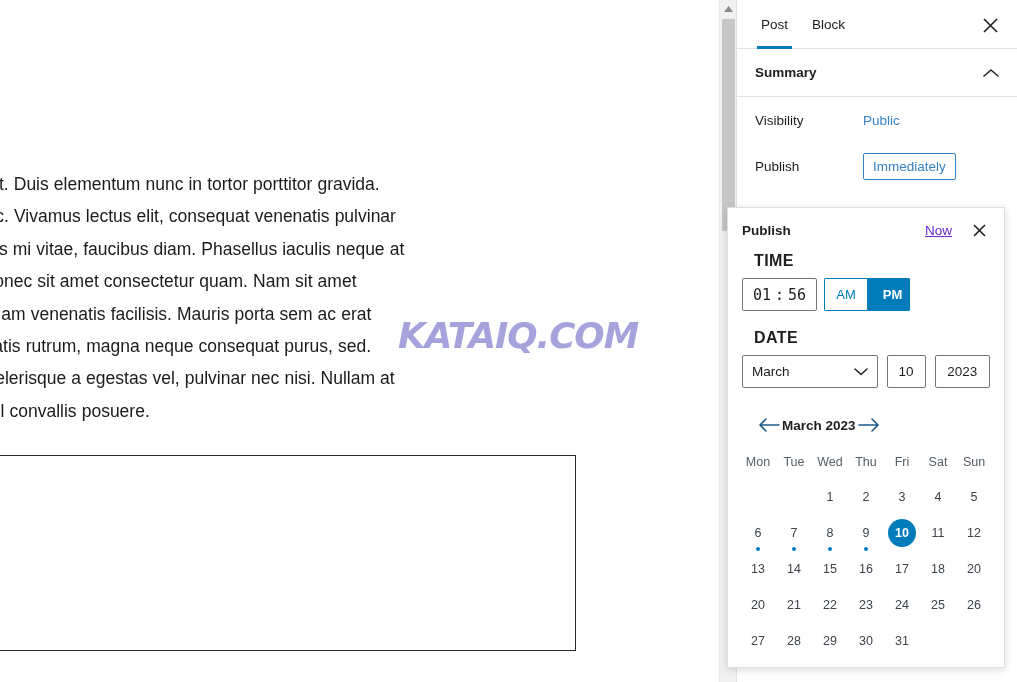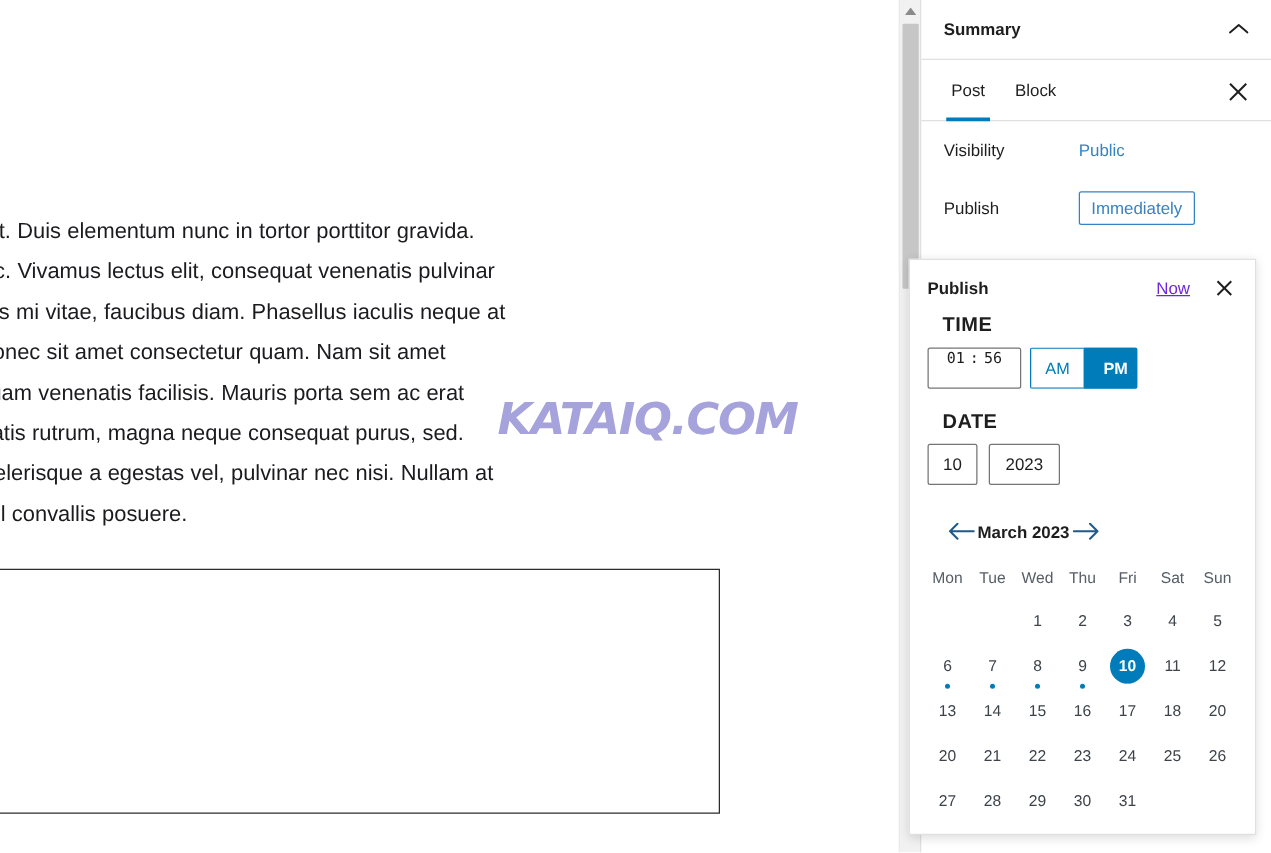--- a/index.html
+++ b/index.html
@@ -227,29 +227,29 @@
     margin-bottom: 8px;
   }
   #time-row {
     display: flex;
     align-items: center;
     padding: 0 14px;
     margin-bottom: 18px;
   }
   #time-input-wrap {
     display: flex;
-    align-items: flex-start;
+    align-items: center;
     justify-content: center;
     width: 75px;
     height: 33px;
     border: 1px solid #757575;
     border-radius: 2px;
     background: #fff;
     font-family: "DejaVu Sans Mono", monospace;
-    font-size: 12px;
+    font-size: 15px;
     color: #1e1e1e;
     box-sizing: border-box;
     gap: 4px;
   }
   .time-part { cursor: text; }
   .time-colon { color: #1e1e1e; }
   #ampm-group {
     display: flex;
     margin-left: 7px;
     border-radius: 2px;
@@ -404,44 +404,44 @@
 <div id="canvas-scrollbar">
   <div id="scrollbar-up-arrow">
     <svg width="9" height="6" viewBox="0 0 9 6" aria-hidden="true">
         <path d="M4.5 0L9 6H0z" fill="#8a8a8a"></path>
       </svg>
   </div>
   <div id="scrollbar-thumb"></div>
 </div>
 
 <div id="settings-sidebar">
-
-  <div id="summary-panel-header">
-    <span id="summary-title">Summary</span>
-    <span>
-      <svg width="16" height="10" viewBox="0 0 16 10" aria-hidden="true">
-        <path d="M1 8L8 2l7 6" stroke="#1e1e1e" stroke-width="1.5" fill="none" stroke-linecap="round" stroke-linejoin="round"></path>
-      </svg>
-    </span>
-  </div>
 
   <div id="sidebar-tabbar">
     <button class="sidebar-tab active">
       <span>Post</span>
     </button>
     <button class="sidebar-tab">
       <span>Block</span>
     </button>
     <div id="sidebar-close-button">
       <svg width="15" height="15" viewBox="0 0 15 15" aria-hidden="true">
         <path d="M1 1L14 14M14 1L1 14" stroke="#1e1e1e" stroke-width="1.6" fill="none"></path>
       </svg>
     </div>
   </div>
 
+  <div id="summary-panel-header">
+    <span id="summary-title">Summary</span>
+    <span>
+      <svg width="16" height="10" viewBox="0 0 16 10" aria-hidden="true">
+        <path d="M1 8L8 2l7 6" stroke="#1e1e1e" stroke-width="1.5" fill="none" stroke-linecap="round" stroke-linejoin="round"></path>
+      </svg>
+    </span>
+  </div>
+
   <div class="row">
     <span class="row-label">Visibility</span>
     <span class="row-value-link">Public</span>
   </div>
 
   <div class="row">
     <span class="row-label">Publish</span>
     <button id="publish-date-button">Immediately</button>
   </div>
 
@@ -469,20 +469,28 @@
     </div>
     <div id="ampm-group">
       <button class="ampm-button" id="ampm-am">AM</button>
       <button class="ampm-button" id="ampm-pm">PM</button>
     </div>
   </div>
 
   <div class="field-legend">DATE</div>
 
   <div id="date-row">
+    <div id="month-select">
+      <span>March</span>
+      <span id="month-select-chevron">
+        <svg width="14" height="9" viewBox="0 0 14 9" aria-hidden="true">
+          <path d="M1 1.5L7 7l6-5.5" stroke="#1e1e1e" stroke-width="1.5" fill="none" stroke-linecap="round" stroke-linejoin="round"></path>
+        </svg>
+      </span>
+    </div>
     <div class="date-num-input" id="day-input">10</div>
     <div class="date-num-input" id="year-input">2023</div>
   </div>
 
   <div id="calendar">
     <div id="calendar-nav">
       <span class="cal-nav-arrow">
         <svg width="22" height="14" viewBox="0 0 22 14" aria-hidden="true">
           <path d="M21 7H2M8 1L2 7l6 6" stroke="#1e5a8a" stroke-width="1.6" fill="none" stroke-linecap="round" stroke-linejoin="round"></path>
         </svg>

